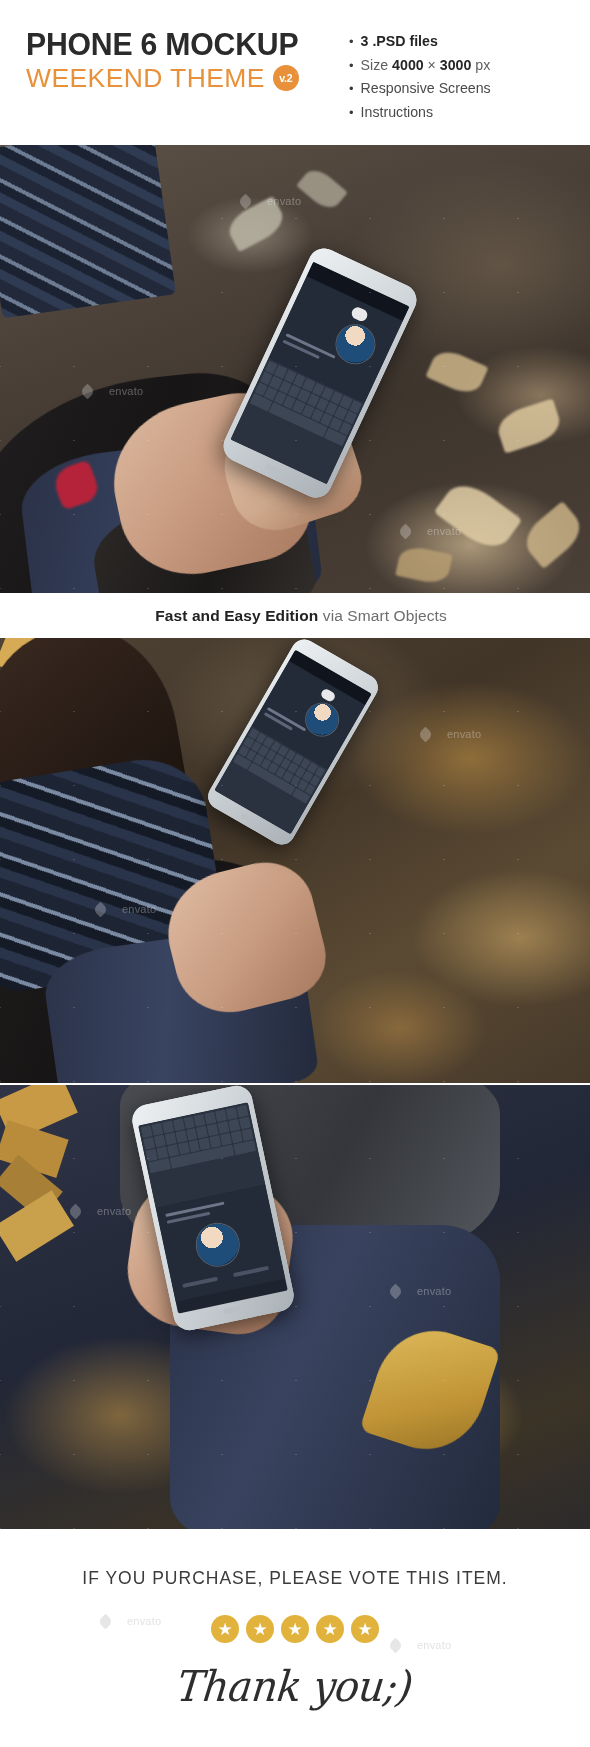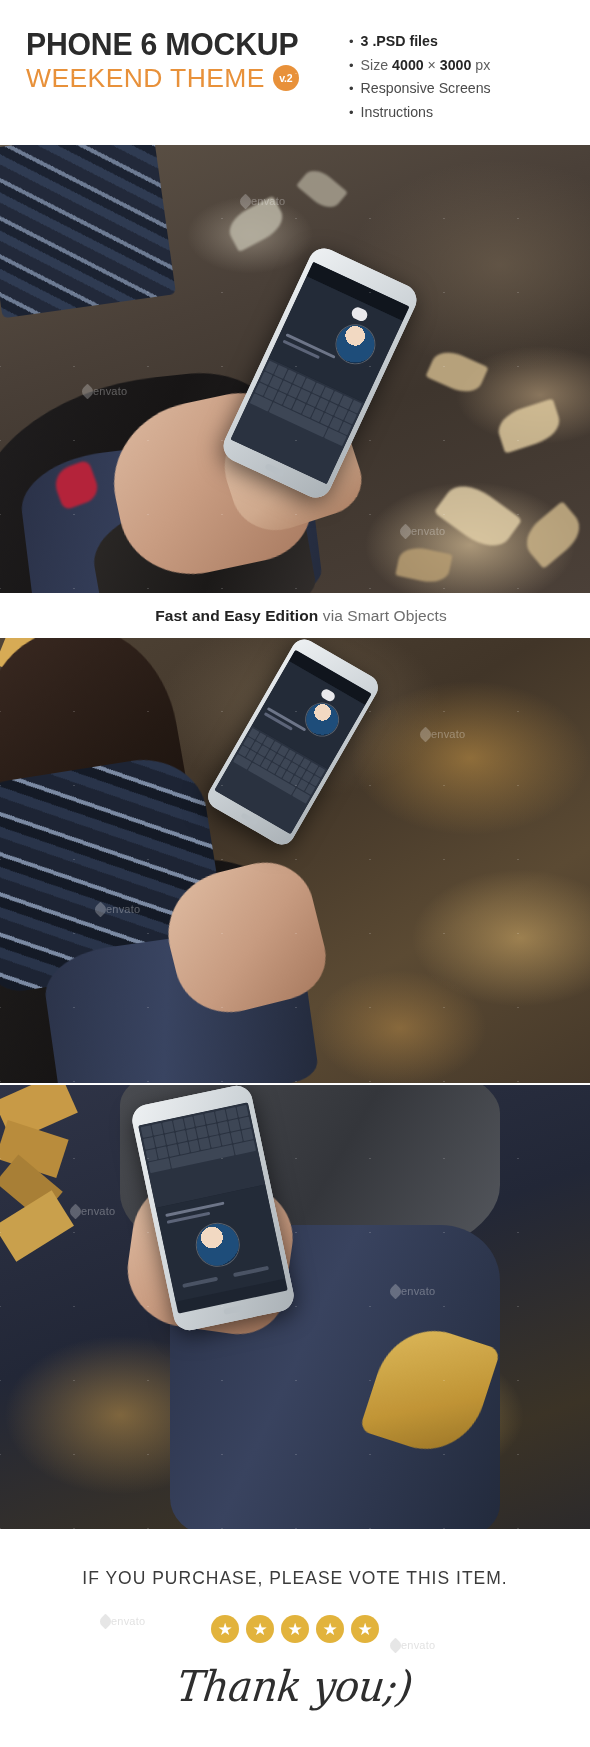--- a/index.html
+++ b/index.html
@@ -216,21 +216,21 @@
   .wm{
     position:absolute;inset:0;pointer-events:none;z-index:40;
     background-image:
       linear-gradient(45deg, rgba(255,255,255,.30) 0 1px, rgba(255,255,255,0) 1px 100%),
       linear-gradient(-45deg, rgba(255,255,255,.30) 0 1px, rgba(255,255,255,0) 1px 100%);
     background-size:74px 74px,74px 74px;
     opacity:.55;
   }
   .wm-mark{
     position:absolute;color:rgba(255,255,255,.30);font-size:11px;
-    display:flex;align-items:center;gap:0;white-space:nowrap;
+    display:flex;align-items:center;gap:16px;white-space:nowrap;
     font-family:"Liberation Sans", sans-serif;letter-spacing:.2px;
   }
   .wm-mark.dark{color:rgba(120,120,120,.22);}
   .wm-leaf{
     width:11px;height:11px;border-radius:50% 8% 50% 8%;
     background:currentColor;transform:rotate(-45deg);flex:0 0 auto;opacity:.85;
   }
 </style>
 </head>
 <body>

